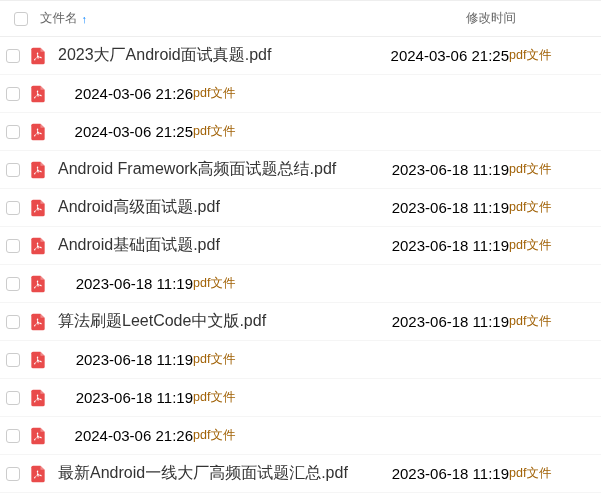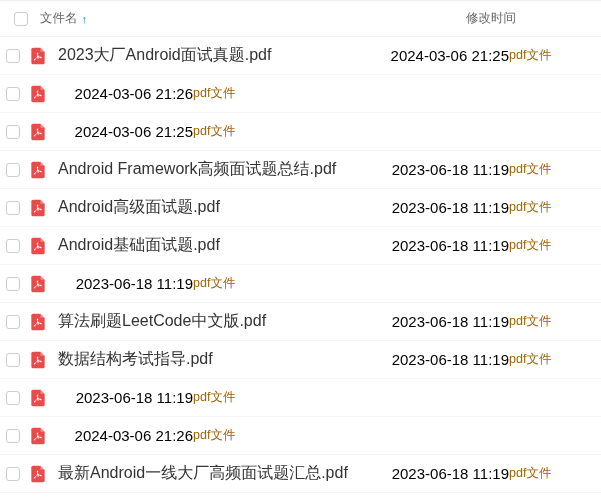--- a/index.html
+++ b/index.html
@@ -183,21 +183,20 @@
   </div>
       <div class="file-row">
     <span class="checkbox"></span>
     <span class="pdf-icon">
           <svg viewBox="0 0 24 24">
             <path fill="#e94b4b" d="M6 2h9l5 5v13a2 2 0 0 1-2 2H6a2 2 0 0 1-2-2V4a2 2 0 0 1 2-2z"></path>
             <path fill="#fff" opacity="0.35" d="M15 2v5h5z"></path>
             <path fill="#fff" d="M8.2 17.5c-.6 0-1-.3-1-.9 0-1 1.6-1.9 3-2.5.4-1 .8-2.2 1-3.1-.4-.8-.8-1.9-.5-2.7.2-.6.9-.8 1.3-.4.5.5.3 1.7-.1 2.9.4.8 1 1.6 1.6 2.1 1-.1 2.4-.1 2.8.6.3.5 0 1.1-.7 1.1-.8 0-1.8-.5-2.5-1-1 .2-2.1.5-3 .9-.7 1.3-1.4 3-1.9 3zm.1-1c.2-.1.7-.8 1.1-1.6-.8.5-1.3 1.1-1.1 1.6zm3.1-6.9c0 .4.1.9.3 1.3.2-.7.2-1.3-.3-1.3zm.6 3.6c-.2.6-.4 1.3-.7 1.9.6-.2 1.3-.4 1.9-.5-.4-.4-.9-.9-1.2-1.4zm3.3 1.5c.4.3 1 .5 1.2.4 0-.3-.6-.5-1.2-.4z"></path>
           </svg>
         </span>
-    <span class="filename">数据结构考试指导.pdf</span>
     <span class="filedate">2023-06-18 11:19</span>
     <span class="filetype">pdf文件</span>
   </div>
       <div class="file-row">
     <span class="checkbox"></span>
     <span class="pdf-icon">
           <svg viewBox="0 0 24 24">
             <path fill="#e94b4b" d="M6 2h9l5 5v13a2 2 0 0 1-2 2H6a2 2 0 0 1-2-2V4a2 2 0 0 1 2-2z"></path>
             <path fill="#fff" opacity="0.35" d="M15 2v5h5z"></path>
             <path fill="#fff" d="M8.2 17.5c-.6 0-1-.3-1-.9 0-1 1.6-1.9 3-2.5.4-1 .8-2.2 1-3.1-.4-.8-.8-1.9-.5-2.7.2-.6.9-.8 1.3-.4.5.5.3 1.7-.1 2.9.4.8 1 1.6 1.6 2.1 1-.1 2.4-.1 2.8.6.3.5 0 1.1-.7 1.1-.8 0-1.8-.5-2.5-1-1 .2-2.1.5-3 .9-.7 1.3-1.4 3-1.9 3zm.1-1c.2-.1.7-.8 1.1-1.6-.8.5-1.3 1.1-1.1 1.6zm3.1-6.9c0 .4.1.9.3 1.3.2-.7.2-1.3-.3-1.3zm.6 3.6c-.2.6-.4 1.3-.7 1.9.6-.2 1.3-.4 1.9-.5-.4-.4-.9-.9-1.2-1.4zm3.3 1.5c.4.3 1 .5 1.2.4 0-.3-.6-.5-1.2-.4z"></path>

